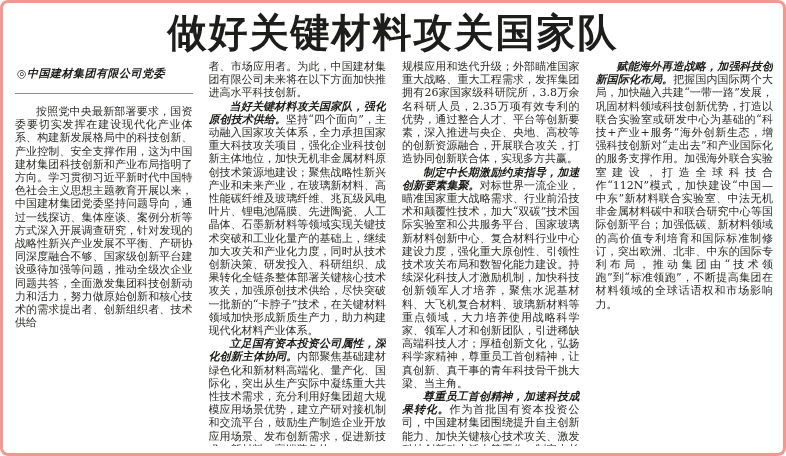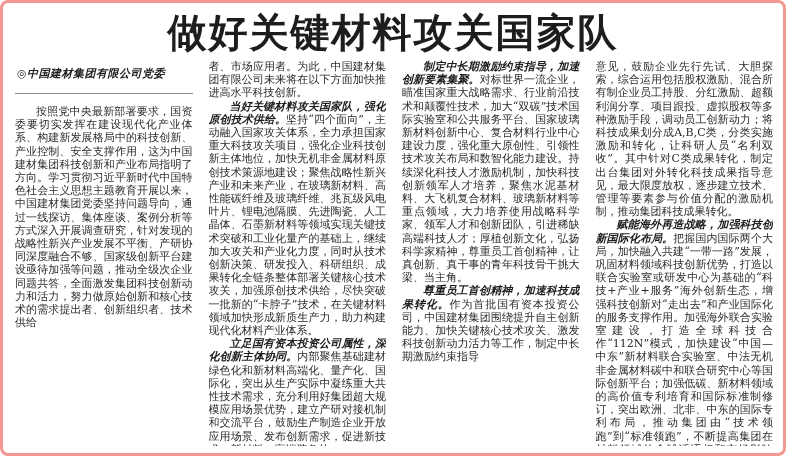--- a/index.html
+++ b/index.html
@@ -75,24 +75,24 @@
     </div>
     <div class="col">
       <div class="col-text">
           <p class="cont">者、市场应用者。为此，中国建材集团有限公司未来将在以下方面加快推进高水平科技创新。</p>
           <p class="indent"><b>当好关键材料攻关国家队，强化原创技术供给。</b>坚持“四个面向”，主动融入国家攻关体系，全力承担国家重大科技攻关项目，强化企业科技创新主体地位，加快无机非金属材料原创技术策源地建设；聚焦战略性新兴产业和未来产业，在玻璃新材料、高性能碳纤维及玻璃纤维、兆瓦级风电叶片、锂电池隔膜、先进陶瓷、人工晶体、石墨新材料等领域实现关键技术突破和工业化量产的基础上，继续加大攻关和产业化力度，同时从技术创新决策、研发投入、科研组织、成果转化全链条整体部署关键核心技术攻关，加强原创技术供给，尽快突破一批新的“卡脖子”技术，在关键材料领域加快形成新质生产力，助力构建现代化材料产业体系。</p>
           <p class="indent"><b>立足国有资本投资公司属性，深化创新主体协同。</b>内部聚焦基础建材绿色化和新材料高端化、量产化、国际化，突出从生产实际中凝练重大共性技术需求，充分利用好集团超大规模应用场景优势，建立产研对接机制和交流平台，鼓励生产制造企业开放应用场景、发布创新需求，促进新技术、新材料、高端装备的</p>
         </div>
     </div>
     <div class="col">
       <div class="col-text">
+          <p class="cont">规模应用和迭代升级；外部瞄准国家重大战略、重大工程需求，发挥集团拥有26家国家级科研院所，3.8万余名科研人员，2.35万项有效专利的优势，通过整合人才、平台等创新要素，深入推进与央企、央地、高校等的创新资源融合，开展联合攻关，打造协同创新联合体，实现多方共赢。</p>
           <p class="indent"><b>制定中长期激励约束指导，加速创新要素集聚。</b>对标世界一流企业，瞄准国家重大战略需求、行业前沿技术和颠覆性技术，加大“双碳”技术国际实验室和公共服务平台、国家玻璃新材料创新中心、复合材料行业中心建设力度，强化重大原创性、引领性技术攻关布局和数智化能力建设。持续深化科技人才激励机制，加快科技创新领军人才培养，聚焦水泥基材料、大飞机复合材料、玻璃新材料等重点领域，大力培养使用战略科学家、领军人才和创新团队，引进稀缺高端科技人才；厚植创新文化，弘扬科学家精神，尊重员工首创精神，让真创新、真干事的青年科技骨干挑大梁、当主角。</p>
           <p class="indent"><b>尊重员工首创精神，加速科技成果转化。</b>作为首批国有资本投资公司，中国建材集团围绕提升自主创新能力、加快关键核心技术攻关、激发科技创新动力活力等工作，制定中长期激励约束指导</p>
         </div>
     </div>
     <div class="col">
       <div class="col-text">
-          <p class="cont">意见，鼓励企业先行先试、大胆探索，综合运用包括股权激励、混合所有制企业员工持股、分红激励、超额利润分享、项目跟投、虚拟股权等多种激励手段，调动员工创新动力；将科技成果划分成A,B,C类，分类实施激励和转化，让科研人员“名利双收”。其中针对C类成果转化，制定出台集团对外转化科技成果指导意见，最大限度放权，逐步建立技术、管理等要素参与价值分配的激励机制，推动集团科技成果转化。</p>
           <p class="indent"><b>赋能海外再造战略，加强科技创新国际化布局。</b>把握国内国际两个大局，加快融入共建“一带一路”发展，巩固材料领域科技创新优势，打造以联合实验室或研发中心为基础的“科技+产业+服务”海外创新生态，增强科技创新对“走出去”和产业国际化的服务支撑作用。加强海外联合实验室建设，打造全球科技合作“112N”模式，加快建设“中国—中东”新材料联合实验室、中法无机非金属材料碳中和联合研究中心等国际创新平台；加强低碳、新材料领域的高价值专利培育和国际标准制修订，突出欧洲、北非、中东的国际专利布局，推动集团由“技术领跑”到“标准领跑”，不断提高集团在材料领域的全球话语权和市场影响力。</p>
         </div>
     </div>
   </div>
 </div>
 
 </body></html>

